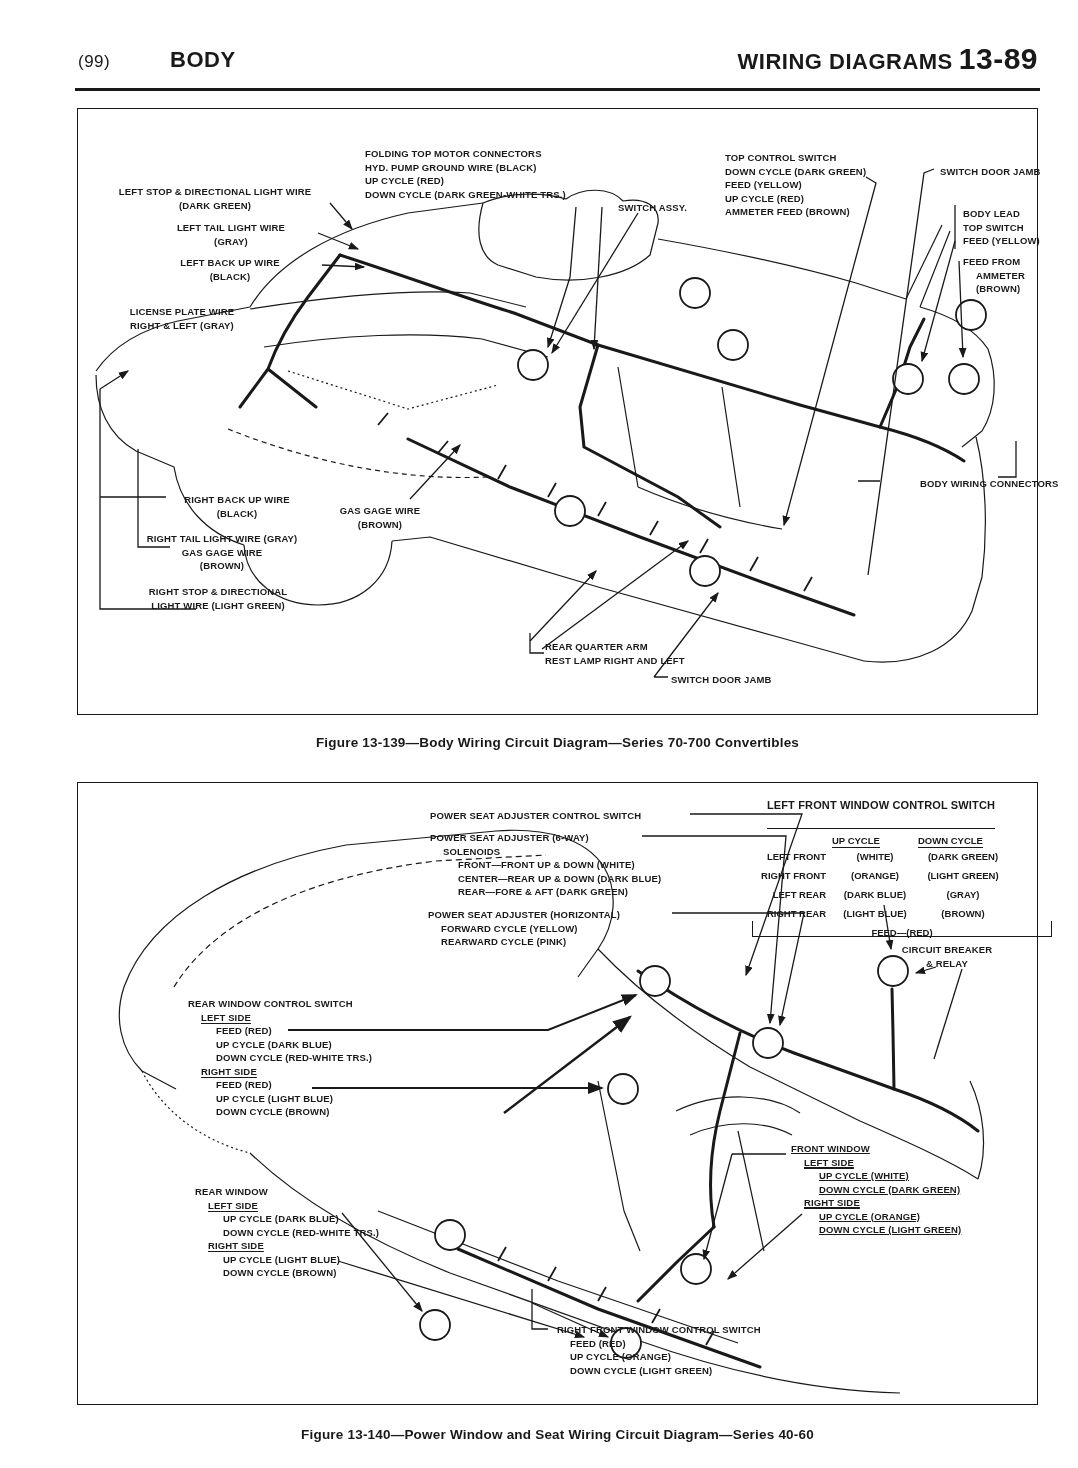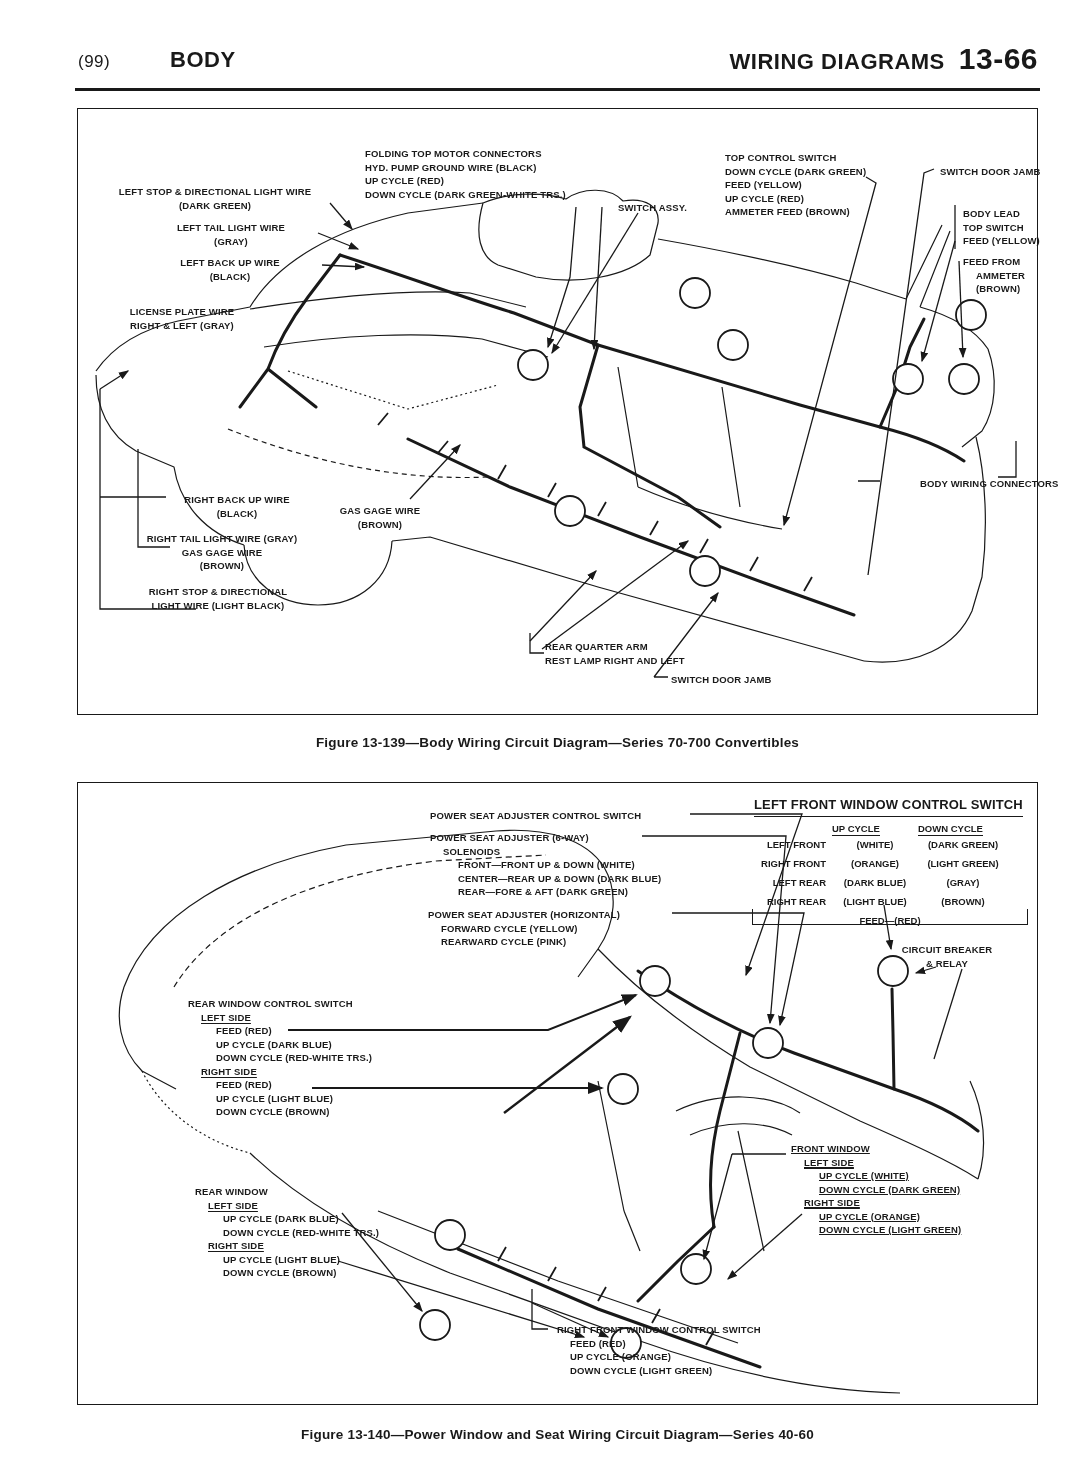--- a/index.html
+++ b/index.html
@@ -6,21 +6,21 @@
   *{ margin:0; padding:0; box-sizing:border-box; }
   html,body{ background:#e8e8e4; }
   .page{
     position:relative; width:1078px; height:1468px; margin:0 auto;
     background:var(--paper); color:var(--ink);
     font-family:"Liberation Sans", sans-serif; overflow:hidden;
   }
   
   .hdr-pageref{ position:absolute; left:78px; top:52px; font-size:17px; font-weight:400; letter-spacing:.5px; }
   .hdr-section{ position:absolute; left:170px; top:47px; font-size:22px; font-weight:700; letter-spacing:.5px; }
-  .hdr-right{ position:absolute; right:40px; top:42px; display:flex; align-items:baseline; gap:14px; }
+  .hdr-right{ position:absolute; right:40px; top:42px; display:flex; align-items:baseline; gap:6px; }
   .hdr-title{ font-size:22px; font-weight:700; letter-spacing:.5px; }
   .hdr-num{ font-size:30px; font-weight:700; letter-spacing:.5px; }
   .hdr-rule{ position:absolute; left:75px; top:88px; width:965px; height:3px; background:var(--ink); }
 
   
   .fig{ position:absolute; left:77px; width:961px; border:1.7px solid var(--ink); background:var(--paper); }
   .fig1{ top:108px; height:607px; }
   .fig2{ top:782px; height:623px; }
   .fig svg{ position:absolute; left:0; top:0; color:var(--ink); }
 
@@ -31,49 +31,49 @@
     font-size:9.5px; line-height:13.5px; font-weight:700; letter-spacing:.15px;
     white-space:nowrap;
   }
   .dline.ind1{ padding-left:13px; }
   .dline.ind2{ padding-left:28px; }
   .dline.ul{ text-decoration:underline; text-underline-offset:2px; text-decoration-thickness:1.4px; }
 
   
   .sw-table{ position:absolute; left:676px; top:12px; width:254px; font-weight:700; }
   .sw-title{ text-align:center; margin-bottom:6px; }
-  .sw-title span{ display:inline-block; font-size:13px; border-bottom:1.5px solid var(--ink); padding-bottom:4px; letter-spacing:.15px; white-space:nowrap; }
+  .sw-title span{ display:inline-block; font-size:11px; border-bottom:1.5px solid var(--ink); padding-bottom:17px; letter-spacing:.15px; white-space:nowrap; }
   .sw-head{ display:grid; grid-template-columns:78px 86px 90px; }
   .sw-head .c{ font-size:9.5px; text-align:left; }
   .sw-head .c span{ display:inline-block; border-bottom:1.5px solid var(--ink); padding-bottom:1px; }
   .sw-rows{ display:grid; grid-template-columns:78px 86px 90px; row-gap:8px; margin-top:3px; }
   .sw-rows .rl{ font-size:9.5px; text-align:right; padding-right:6px; white-space:nowrap; }
   .sw-rows .rv{ font-size:9.5px; text-align:center; white-space:nowrap; }
   .sw-bracket{
-    margin:2px 0 0 -2px; width:276px; height:16px;
+    margin:2px 0 0 -2px; width:300px; height:16px;
     border-left:1.7px solid var(--ink); border-right:1.7px solid var(--ink); border-bottom:1.7px solid var(--ink);
     text-align:center;
   }
   .sw-bracket span{ font-size:9.5px; position:relative; top:1px; }
 
   
   .caption{ position:absolute; left:77px; width:961px; text-align:center; font-size:13.5px; font-weight:700; letter-spacing:.2px; }
   .caption1{ top:735px; }
   .caption2{ top:1427px; }
 </style>
 </head>
 <body>
 
 <div class="page">
 
   <div class="hdr-pageref">(99)</div>
   <div class="hdr-section">BODY</div>
   <div class="hdr-right">
     <span class="hdr-title">WIRING DIAGRAMS</span>
-    <span class="hdr-num">13-66</span>
+    <span class="hdr-num">13-89</span>
   </div>
   <div class="hdr-rule"></div>
 
   <div class="fig fig1">
     <svg width="957" height="603" viewBox="0 0 957 603">
       <defs>
         <marker id="a1" markerWidth="9" markerHeight="8" refX="7" refY="3" orient="auto">
           <path d="M0,0 L8,3 L0,6 z" fill="currentColor"></path>
         </marker>
       </defs>
@@ -192,21 +192,21 @@
         <div class="dline">GAS GAGE WIRE</div>
         <div class="dline">(BROWN)</div>
       </div>
       <div class="dlabel center" style="left: 144px; top: 423px;">
         <div class="dline">RIGHT TAIL LIGHT WIRE (GRAY)</div>
         <div class="dline">GAS GAGE WIRE</div>
         <div class="dline">(BROWN)</div>
       </div>
       <div class="dlabel center" style="left: 140px; top: 476px;">
         <div class="dline">RIGHT STOP &amp; DIRECTIONAL</div>
-        <div class="dline">LIGHT WIRE (LIGHT BLACK)</div>
+        <div class="dline">LIGHT WIRE (LIGHT GREEN)</div>
       </div>
       <div class="dlabel" style="left: 806px; top: 368px; padding-left: 36px;">
         <div class="dline">BODY WIRING CONNECTORS</div>
       </div>
       <div class="dlabel" style="left: 467px; top: 531px;">
         <div class="dline">REAR QUARTER ARM</div>
         <div class="dline">REST LAMP RIGHT AND LEFT</div>
       </div>
       <div class="dlabel" style="left: 593px; top: 564px;">
         <div class="dline">SWITCH DOOR JAMB</div>

